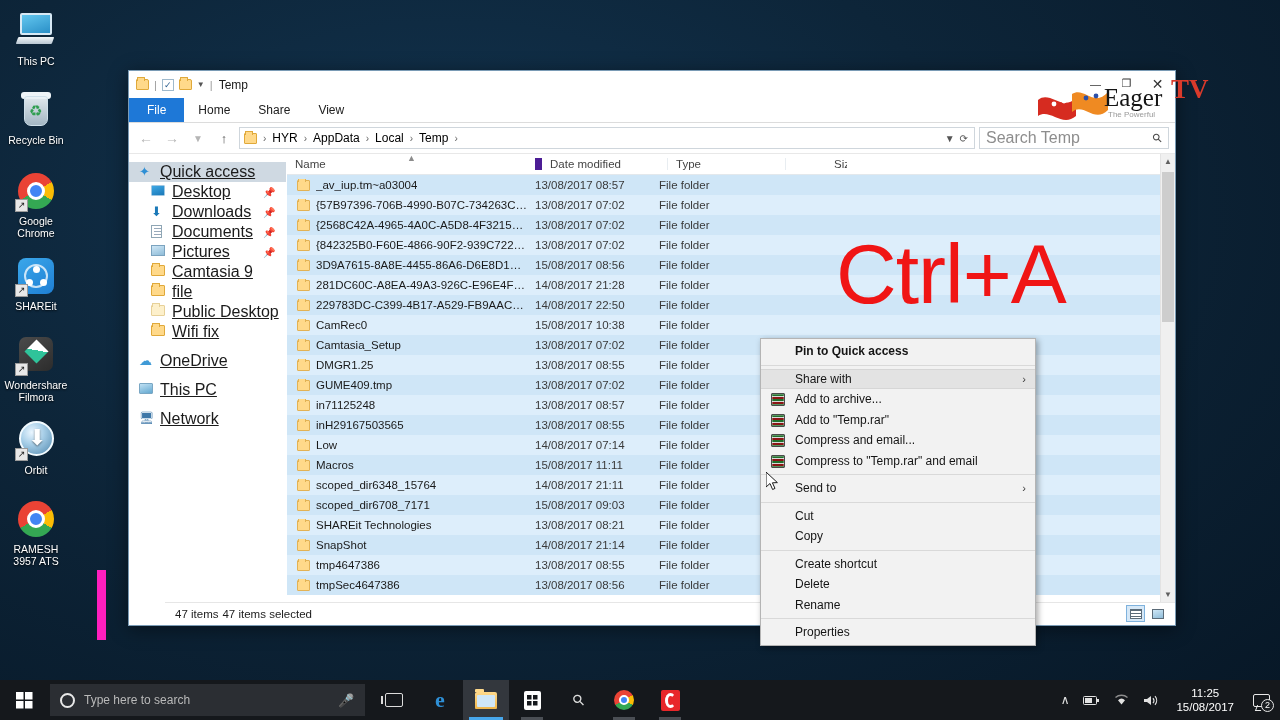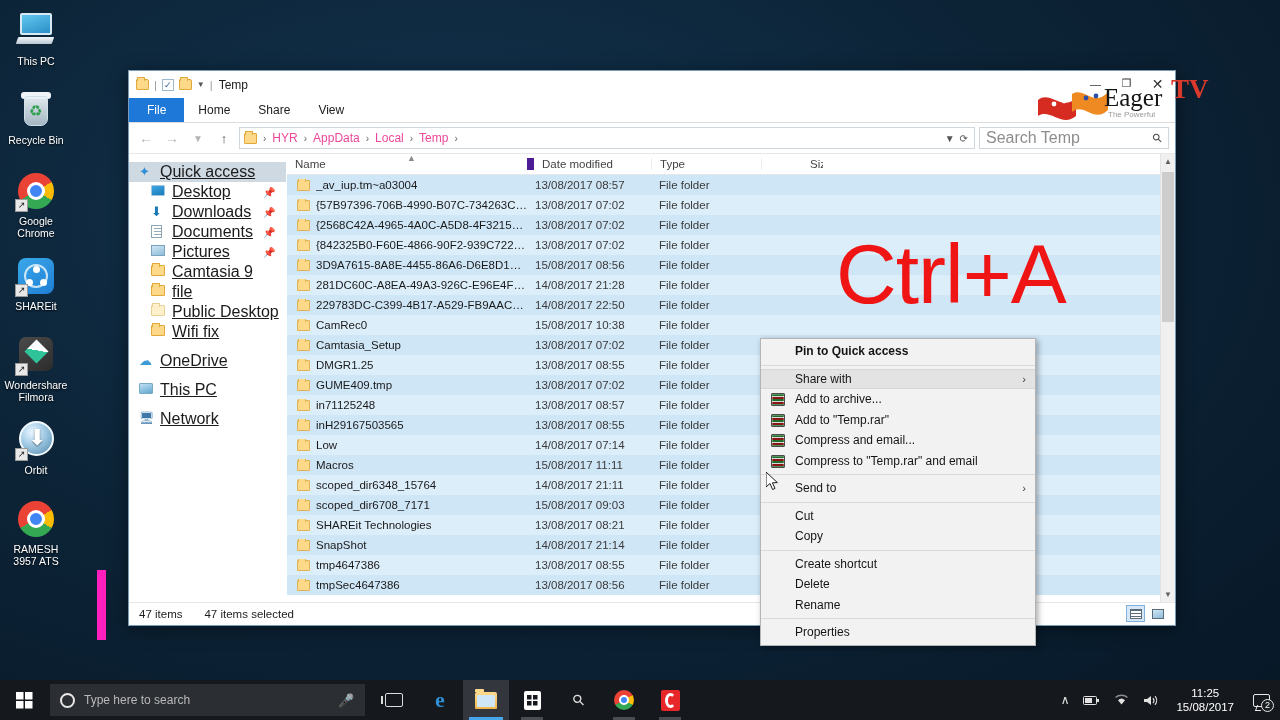--- a/index.html
+++ b/index.html
@@ -180,21 +180,21 @@
     display:flex; align-items:center; padding:0 4px; gap:2px; min-width:0;
   }
   .crumb-folder {
     width:13px; height:11px; background:#ffd98a; border:1px solid #e0a93a;
     border-radius:1px; position:relative; margin-right:2px; flex:none;
   }
   .crumb-folder::before{
     content:""; position:absolute; left:0; top:-3px; width:6px; height:3px;
     background:#ffd98a; border:1px solid #e0a93a; border-bottom:none;
   }
-  .crumb { font-size:12px; color:#ec4899; padding:0 2px; white-space:nowrap; }
+  .crumb { font-size:12px; color:#000000; padding:0 2px; white-space:nowrap; }
   .crumb-sep { color:#666; font-size:10px; padding:0 2px; }
   .addr-right { margin-left:auto; display:flex; align-items:center; gap:5px; padding-right:2px; }
   .addr-right span { color:#555; font-size:10px; }
   #searchbox {
     width:190px; height:22px; border:1px solid #cfd6dc; background:#fff;
     display:flex; align-items:center; padding:0 6px; flex:none;
   }
   #searchbox .ph { color:#8d8d8d; font-size:16px; flex:1; }
   #searchbox .mag { color:#4a4a4a; font-size:12px; transform:rotate(-45deg); }
 
@@ -225,21 +225,21 @@
   .ico-fold.pale { background:#fdf0cb; border-color:#e7d199; }
   .ico-fold.pale::before{ background:#fdf0cb; border-color:#e7d199; }
   .ico-cloud { color:#3f9ad6; font-size:13px; line-height:13px; }
   .ico-pc { width:14px;height:11px;background:linear-gradient(160deg,#bfe0f3,#63a8d0);border:1px solid #7aa7c4;border-radius:1px; }
   .ico-net { color:#3f78a8; font-size:12px; line-height:13px; }
 
   
   #listarea { flex:1; display:flex; flex-direction:column; min-width:0; background:#fff; position:relative; }
   #colhead {
     height:21px; display:flex; align-items:center; font-size:11.5px; color:#444;
-    border-bottom:1px solid #e3e8ec; background:#fff; position:relative; flex:none;
+    border-bottom:1px solid #e3e8ec; background:#fff; position:relative; flex:none;gap:8px;
   }
   .col { padding-left:8px; white-space:nowrap; overflow:hidden; }
   .col.name { width:240px; }
   .col.date { width:124px; border-left:7px solid #4c1d95; }
   .col.type { width:110px; border-left:1px solid #e8edf1; }
   .col.size { width:62px; border-left:1px solid #e8edf1;padding-left:48px; }
   #sortcaret {
     position:absolute; left:120px; top:-1px; font-size:9px; color:#8c8c8c;
   }
   #rows { flex:1; overflow:hidden; position:relative; }
@@ -266,23 +266,23 @@
   
   #vscroll {
     position:absolute; right:0; top:0; width:15px; bottom:0; background:#f0f0f0;
     border-left:1px solid #e3e3e3;
   }
   #vscroll .arrow { height:15px; text-align:center; font-size:8px; color:#606060; line-height:15px; }
   #vthumb { position:absolute; left:1px; right:1px; top:18px; height:150px; background:#cdcdcd; }
 
   
   #statusbar {
-    height:23px; flex:none; display:flex; align-items:center; gap:22px;
+    height:23px; flex:none; display:flex; align-items:center; gap:4px;
     padding-left:10px; font-size:11.5px; color:#1c1c1c;
-    border-top:1px solid #e6e6e6; background:#ffffff; position:relative;
+    border-top:1px solid #e6e6e6; background:#ffffff; position:relative;margin-left:36px;
   }
   #viewbtns { position:absolute; right:8px; top:2px; display:flex; gap:3px; }
   .vbtn { width:19px; height:17px; display:flex; align-items:center; justify-content:center; }
   .vbtn.active { background:#d6e8f7; border:1px solid #7fb2dd; }
   .vbtn i { display:block; width:12px; height:10px; border:1px solid #5b6b78; background:#fff; }
   .vbtn.details i { background: repeating-linear-gradient(180deg,#5b6b78 0 1px,#fff 1px 3px); }
   .vbtn.icons i { background: linear-gradient(160deg,#cfe7f6,#8fbcd8); }
 
   
   #ctrla {

